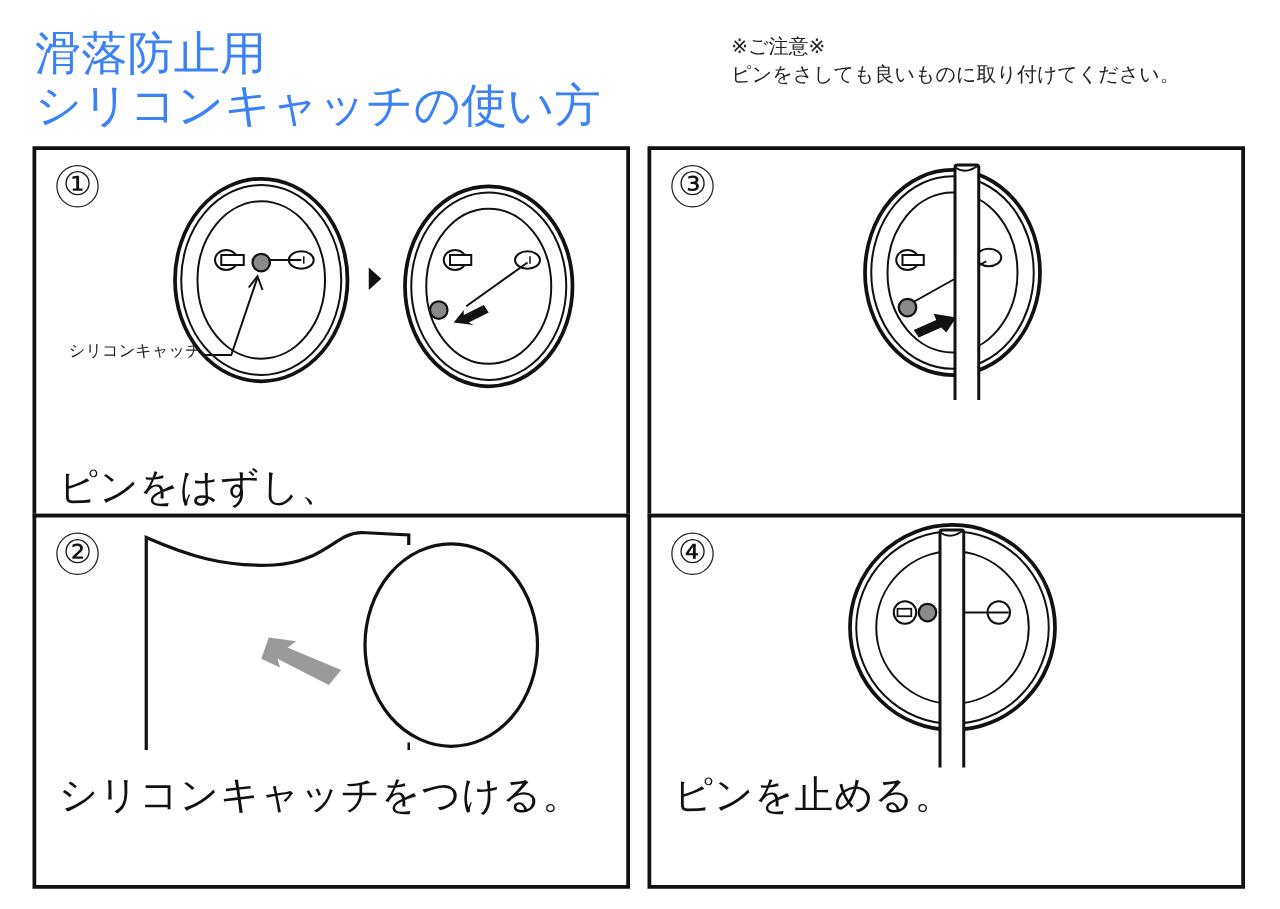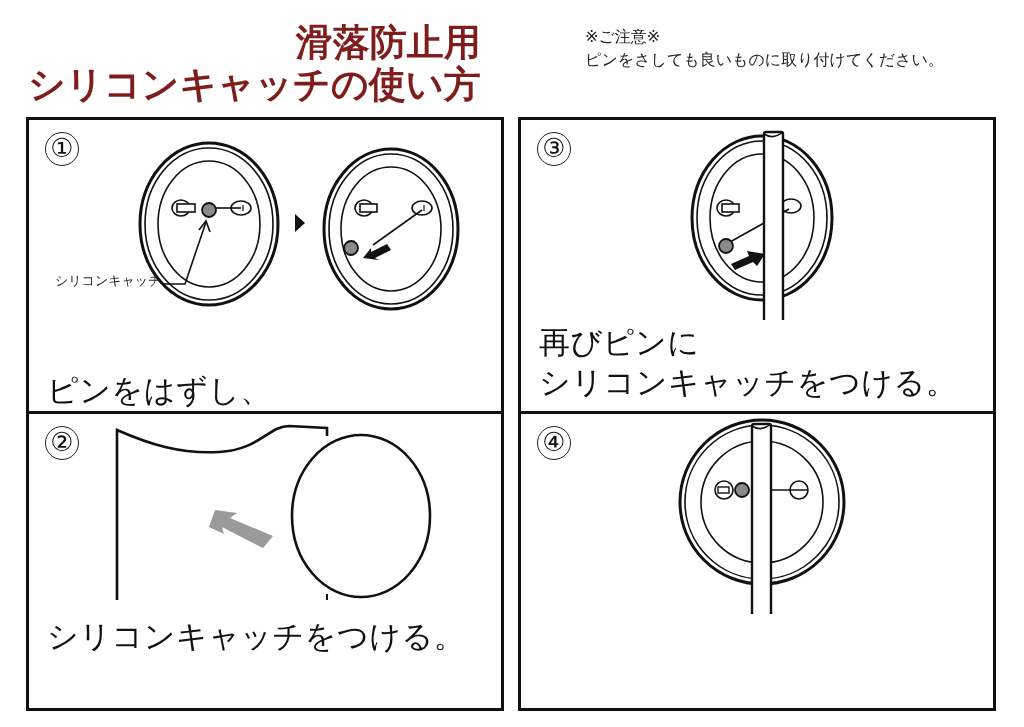--- a/index.html
+++ b/index.html
@@ -1,17 +1,17 @@
 <!DOCTYPE html>
 <html><head>
 <meta charset="utf-8">
 <style>
   html,body{margin:0;padding:0;background:#fff;}
   body{width:1024px;height:727px;position:relative;overflow:hidden;font-family:"DejaVu Sans","Liberation Sans",sans-serif;color:#111;}
-  .title{position:absolute;left:28px;top:22px;font-weight:bold;font-size:37px;line-height:42px;letter-spacing:0px;color:#7f1d1d;text-align:right;}
+  .title{position:absolute;left:28px;top:22px;font-weight:normal;font-size:37px;line-height:42px;letter-spacing:0px;color:#3b82f6;}
   .title div{white-space:nowrap;}
   .notice{position:absolute;left:585px;top:26px;font-size:16px;line-height:22.5px;color:#222;white-space:nowrap;}
   .panel{position:absolute;border:3px solid #111;box-sizing:border-box;background:#fff;}
   .p1{left:26px;top:117px;width:478px;height:297px;}
   .p2{left:26px;top:411px;width:478px;height:300px;}
   .p3{left:518px;top:117px;width:478px;height:297px;}
   .p4{left:518px;top:411px;width:478px;height:300px;}
   .num{position:absolute;left:16px;top:12px;width:34px;height:34px;border:1.6px solid #222;border-radius:50%;box-sizing:border-box;text-align:center;font-size:26px;line-height:31px;color:#111;}
   .caption{position:absolute;left:18px;font-size:31px;line-height:40px;color:#111;white-space:nowrap;letter-spacing:0.5px;}
   .p1 .caption{top:202px;margin-top:48px;}
@@ -97,35 +97,34 @@
       <ellipse cx="205" cy="88" rx="9" ry="8" stroke-width="1.6"></ellipse>
       <rect x="201" y="84" width="17" height="8" stroke-width="1.6" fill="#fff"></rect>
       <ellipse cx="270" cy="86" rx="10" ry="7" stroke-width="1.6"></ellipse>
       <line x1="209" y1="122" x2="268" y2="89" stroke-width="1.6"></line>
     </g>
     <circle cx="205" cy="126" r="7" fill="#8a8a8a" stroke="#111" stroke-width="1.8"></circle>
     <polygon points="210,144 228,136 226,131 244,134 236,146 232,142 214,150" fill="#111"></polygon>
     <rect x="243" y="12" width="19" height="190" fill="#fff" stroke="#111" stroke-width="2.4" rx="2"></rect>
     <path d="M 243 14 Q 252 20 262 12" stroke="#111" stroke-width="1.6" fill="none"></path>
   </svg>
-  <div class="caption">
-    <div>再びピンに</div>
-    <div>シリコンキャッチをつける。</div>
-  </div>
 </div>
 
 <div class="panel p4">
   <div class="num">④</div>
   <svg class="illus" width="472" height="200">
     <g stroke="#111" fill="none">
       <circle cx="241" cy="88" r="82" stroke-width="3"></circle>
       <circle cx="241" cy="88" r="77" stroke-width="1.6"></circle>
       <circle cx="241" cy="88" r="61" stroke-width="1.6"></circle>
       <circle cx="203" cy="76" r="9" stroke-width="1.6"></circle>
       <rect x="197" y="73" width="11" height="6" stroke-width="1.4" fill="#fff"></rect>
       <circle cx="278" cy="76" r="9" stroke-width="1.6"></circle>
       <line x1="248" y1="76" x2="286" y2="76" stroke-width="1.6"></line>
     </g>
     <circle cx="221" cy="76" r="7" fill="#8a8a8a" stroke="#111" stroke-width="1.8"></circle>
     <rect x="231" y="10" width="19" height="192" fill="#fff" stroke="#111" stroke-width="2.4" rx="2"></rect>
     <path d="M 231 12 Q 240 18 250 10" stroke="#111" stroke-width="1.6" fill="none"></path>
   </svg>
+  <div class="caption">
+    <div>ピンを止める。</div>
+  </div>
 </div>
 
 </body></html>

